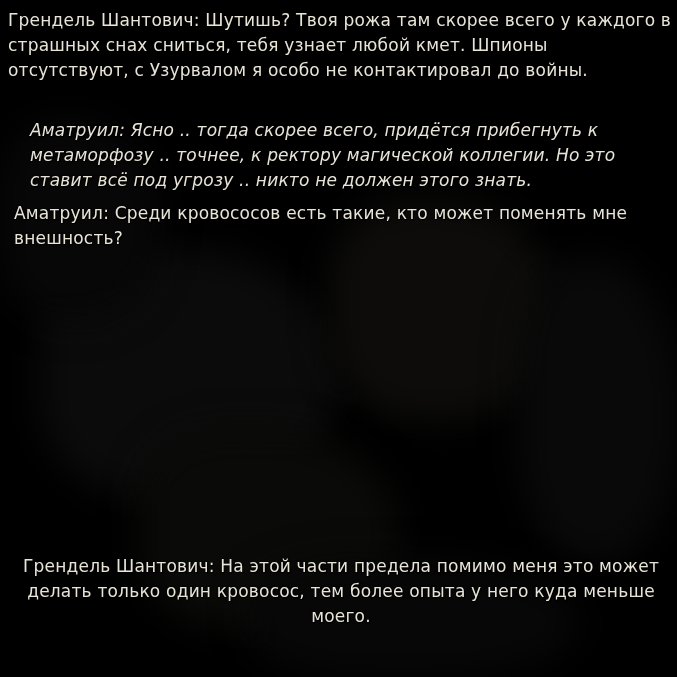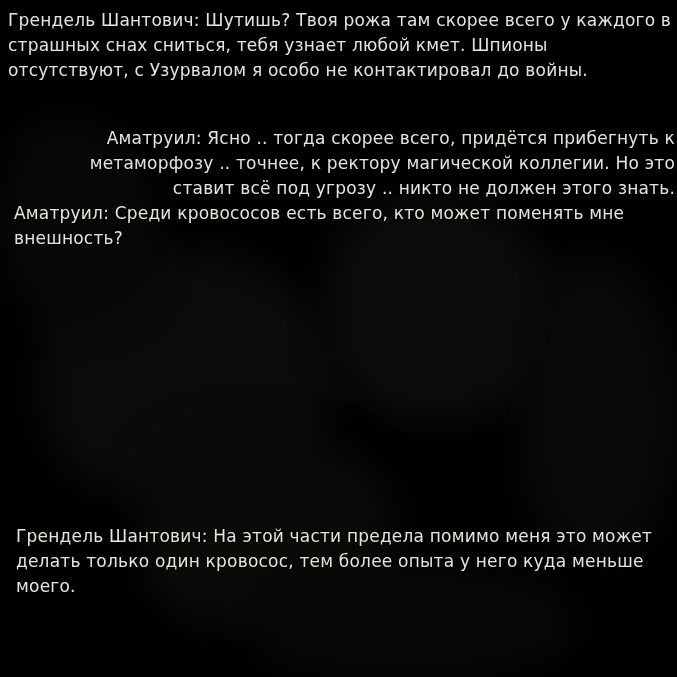--- a/index.html
+++ b/index.html
@@ -41,23 +41,23 @@
   .line {
     position: absolute;
     color: #e8e4d8;
     font-size: 17px;
     line-height: 25px;
     letter-spacing: 0.2px;
     white-space: pre-wrap;
     text-shadow: 0 0 2px #000, 1px 1px 0 #000;
   }
   .block-top { left: 8px; top: 8px; width: 665px; }
-  .block-amat1 { left: 30px; top: 126px; width: 645px; text-align: right; }
+  .block-amat1 { left: 30px; top: 118px; width: 645px; text-align: left; font-style: italic; }
   .block-amat2 { left: 14px; top: 201px; width: 655px; }
-  .block-bottom1 { left: 16px; top: 524px; width: 650px; }
+  .block-bottom1 { left: 16px; top: 554px; width: 650px; text-align: center; }
   .block-bottom2 { left: 16px; top: 598px; width: 650px; }
 </style>
 </head>
 <body>
 
 <div id="screen">
 
   <div class="scene">
     <div class="blotch b1"></div>
     <div class="blotch b2"></div>
@@ -65,19 +65,19 @@
     <div class="blotch b4"></div>
     <div class="blotch b5"></div>
     <div class="blotch b6"></div>
   </div>
 
   <div class="dialogue-layer">
     <div class="line block-top">Грендель Шантович: Шутишь? Твоя рожа там скорее всего у каждого в страшных снах сниться, тебя узнает любой кмет. Шпионы отсутствуют, с Узурвалом я особо не контактировал до войны.</div>
 
     <div class="line block-amat1">Аматруил: Ясно .. тогда скорее всего, придётся прибегнуть к метаморфозу .. точнее, к ректору магической коллегии. Но это ставит всё под угрозу .. никто не должен этого знать.</div>
 
-    <div class="line block-amat2">Аматруил: Среди кровососов есть всего, кто может поменять мне внешность?</div>
+    <div class="line block-amat2">Аматруил: Среди кровососов есть такие, кто может поменять мне внешность?</div>
 
     <div class="line block-bottom1">Грендель Шантович: На этой части предела помимо меня это может делать только один кровосос, тем более опыта у него куда меньше моего.</div>
 
   </div>
 
 </div>
 
 </body></html>

